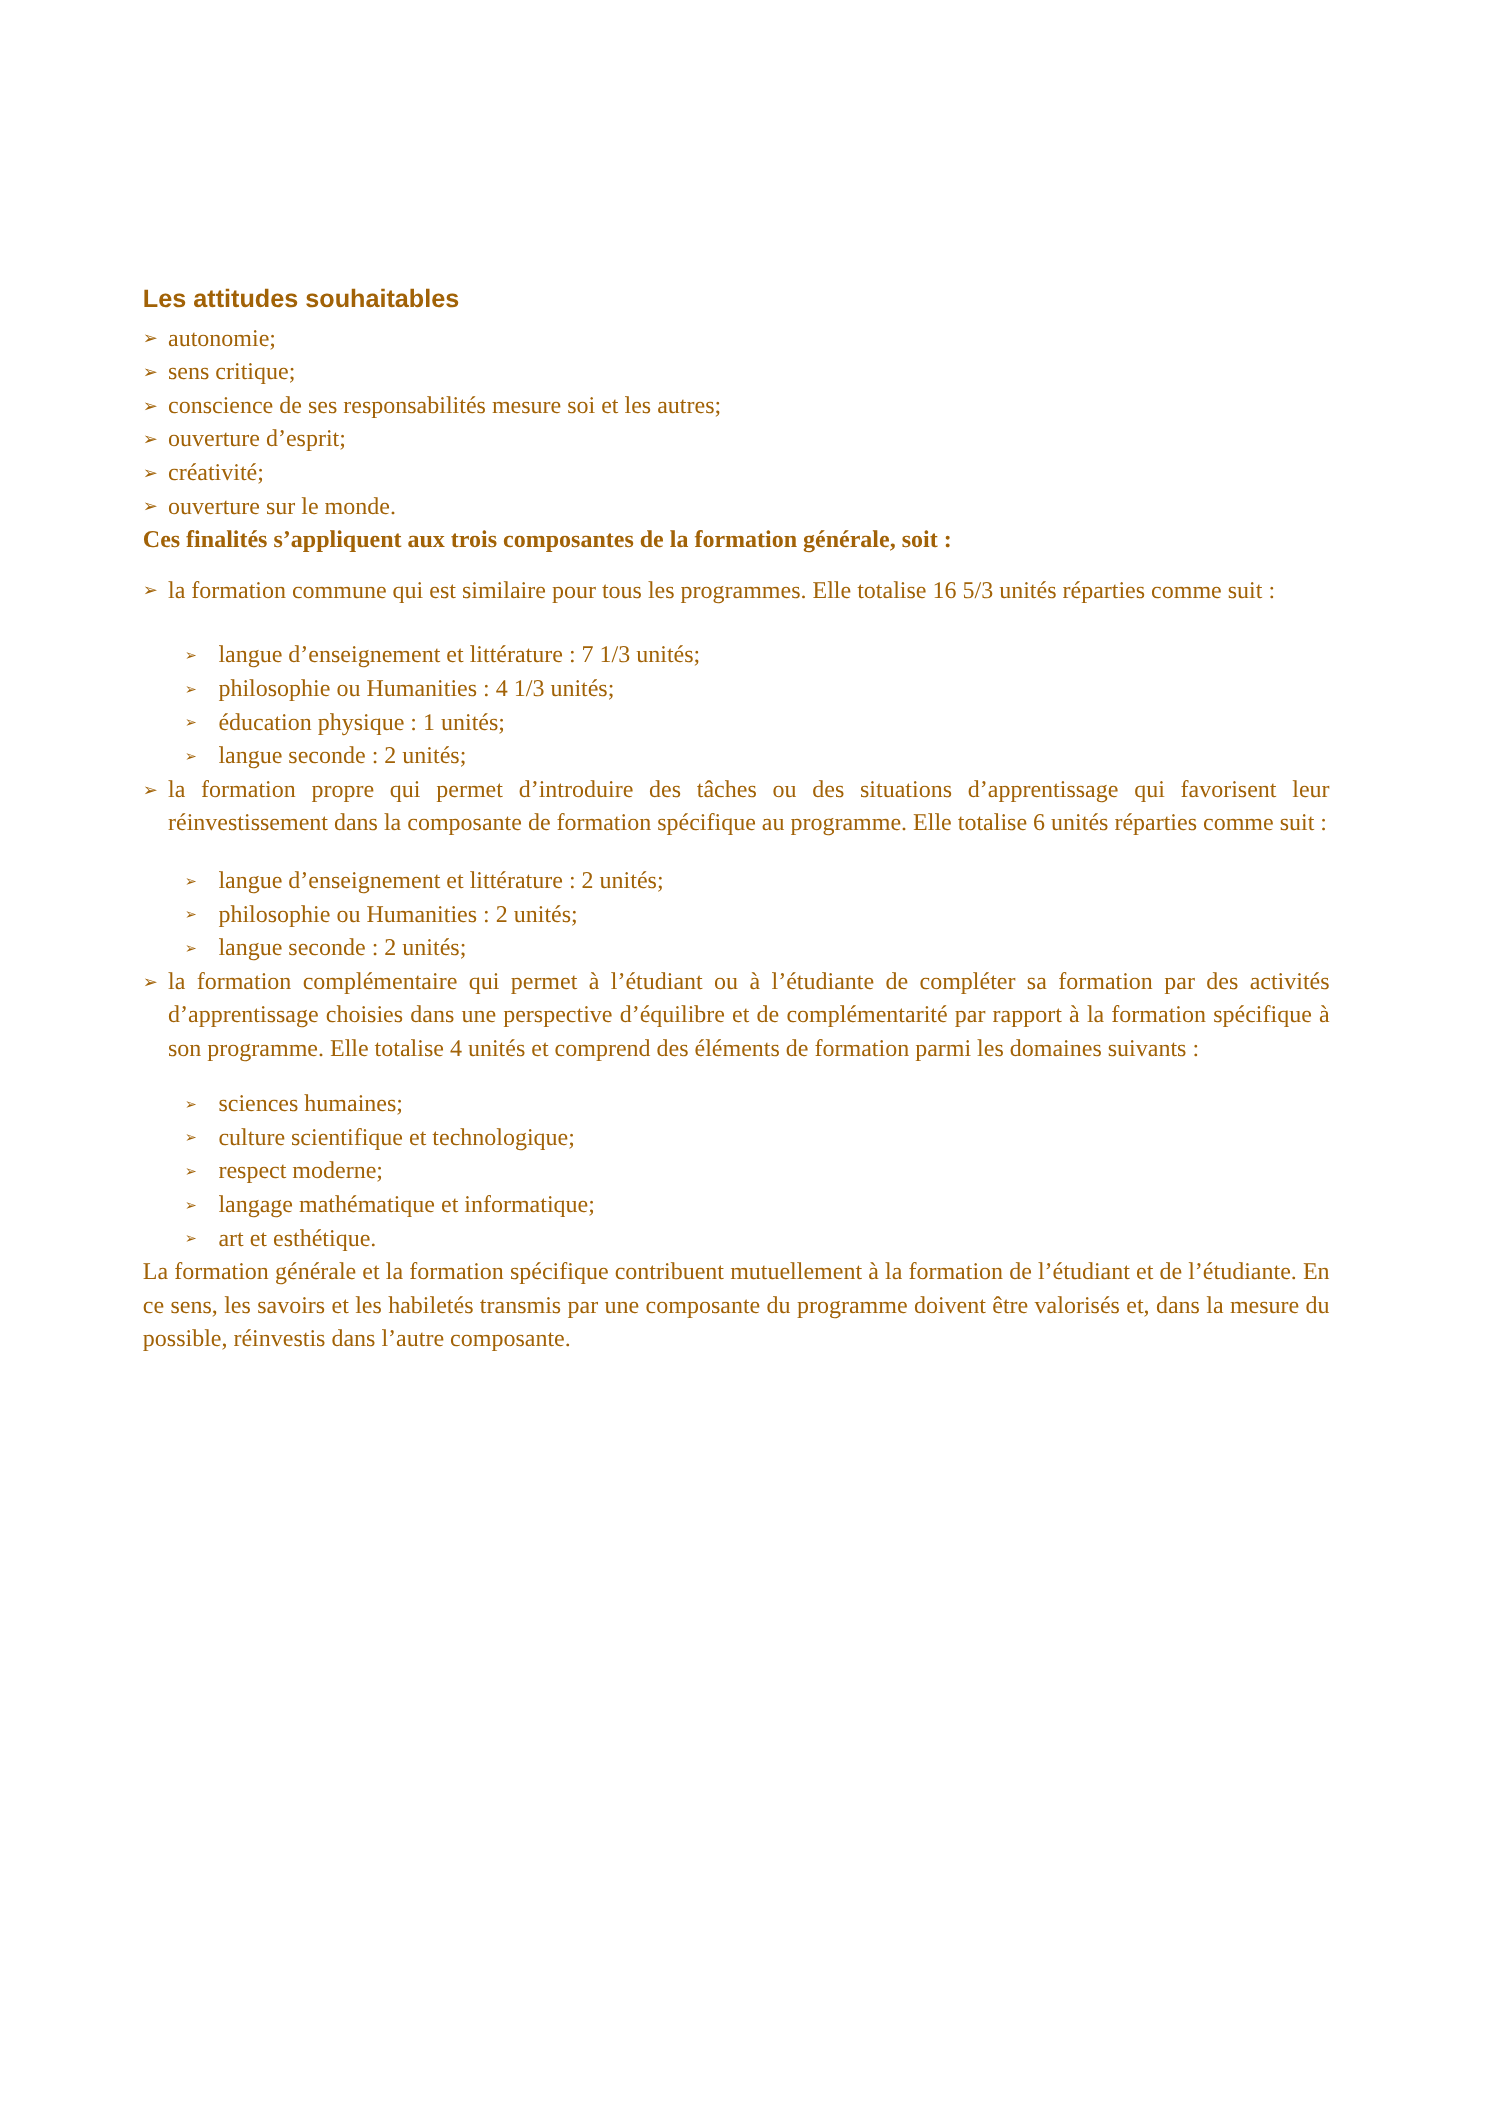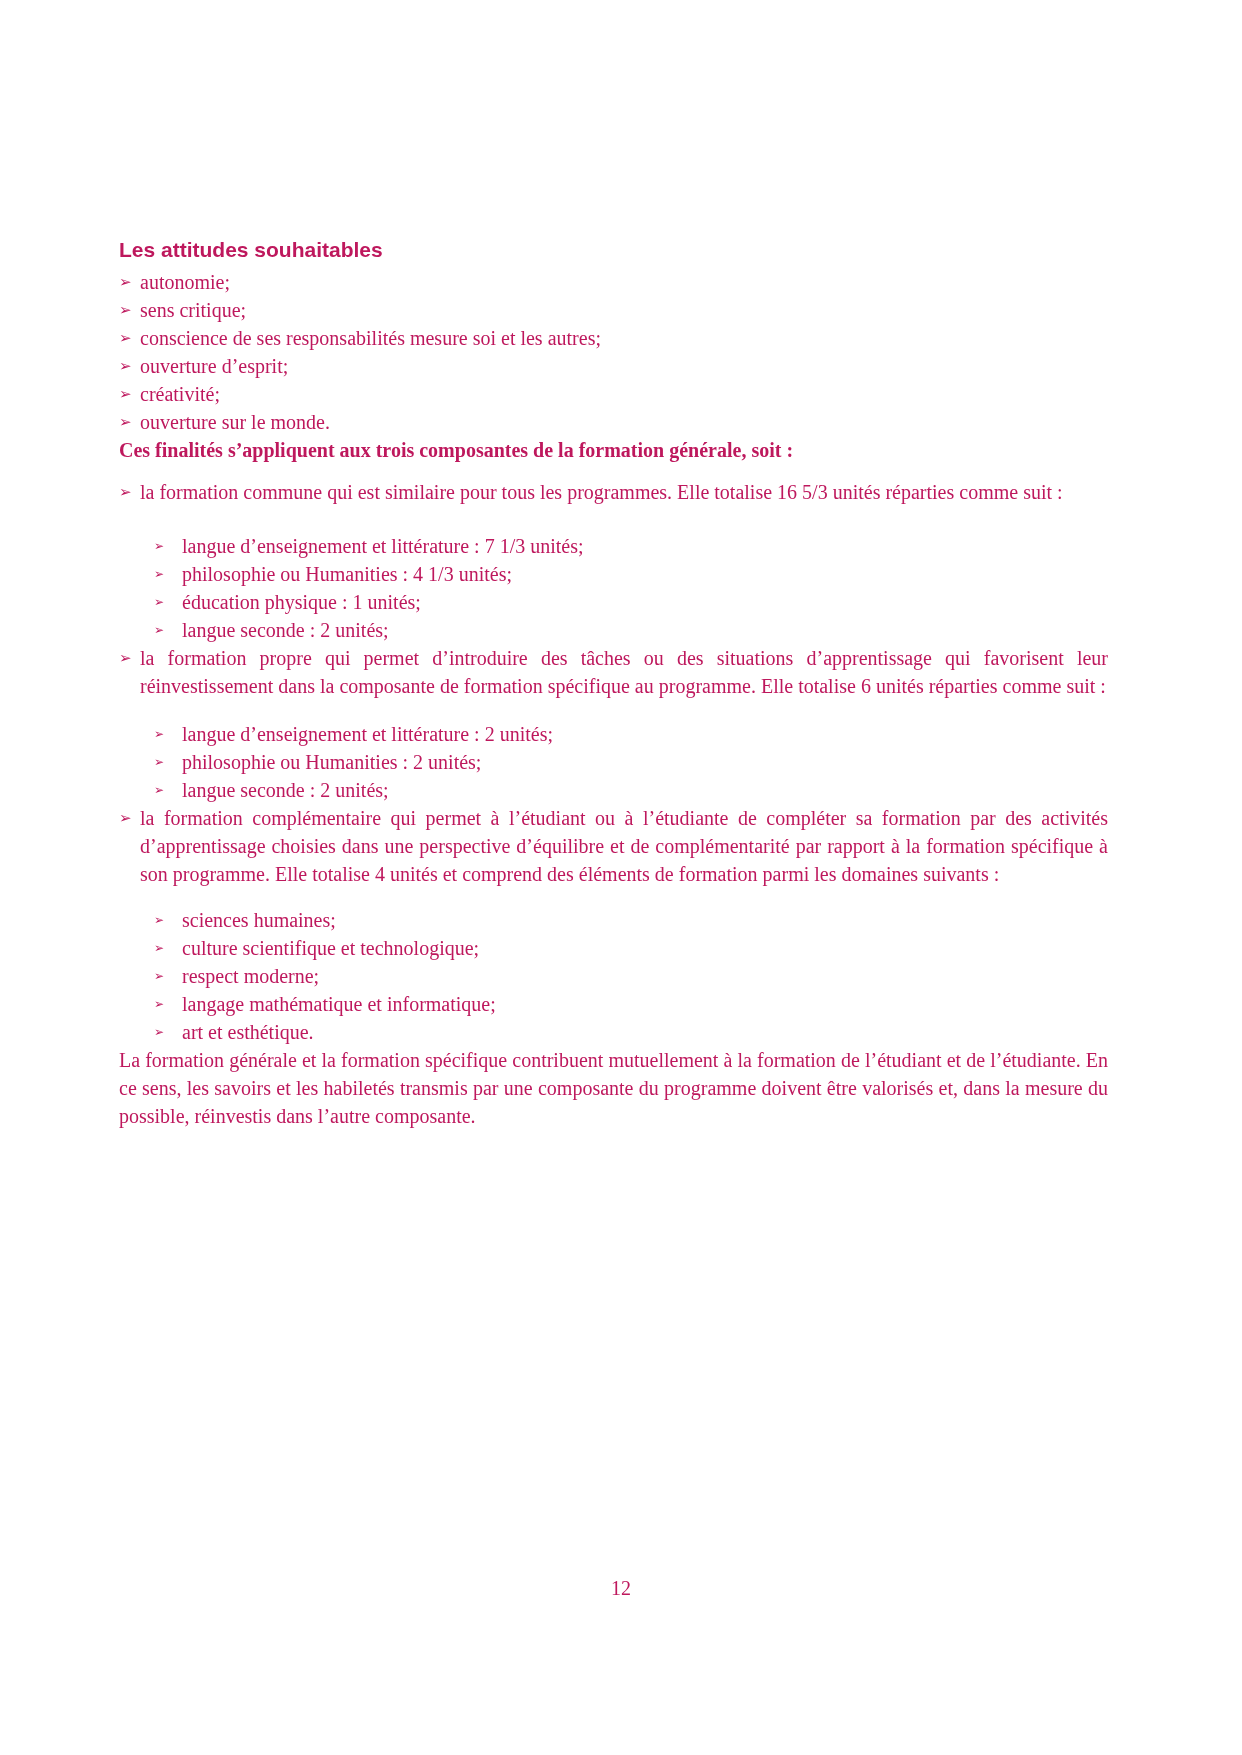--- a/index.html
+++ b/index.html
@@ -5,21 +5,21 @@
   html, body {
     margin: 0;
     padding: 0;
     background: #ffffff;
   }
   .page {
     position: relative;
     width: 1242px;
     height: 1755px;
     background: #ffffff;
-    color: #be185d;
+    color: #a16207;
     font-family: "Liberation Serif", "DejaVu Serif", serif;
     font-size: 20px;
     line-height: 28px;
     overflow: hidden;
   }
   .content {
     position: absolute;
     top: 0;
     left: 0;
     right: 0;
@@ -187,14 +187,13 @@
       <div class="li2">
         <span class="bullet">➢</span>
         <span>art et esthétique.</span>
       </div>
     </div>
 
     <p class="para mb-c1">La formation générale et la formation spécifique contribuent mutuellement à la formation de l’étudiant et de l’étudiante. En ce sens, les savoirs et les habiletés transmis par une composante du programme doivent être valorisés et, dans la mesure du possible, réinvestis dans l’autre composante.</p>
 
   </div>
 
-  <div class="pageno">12</div>
 </div>
 
 </body></html>

